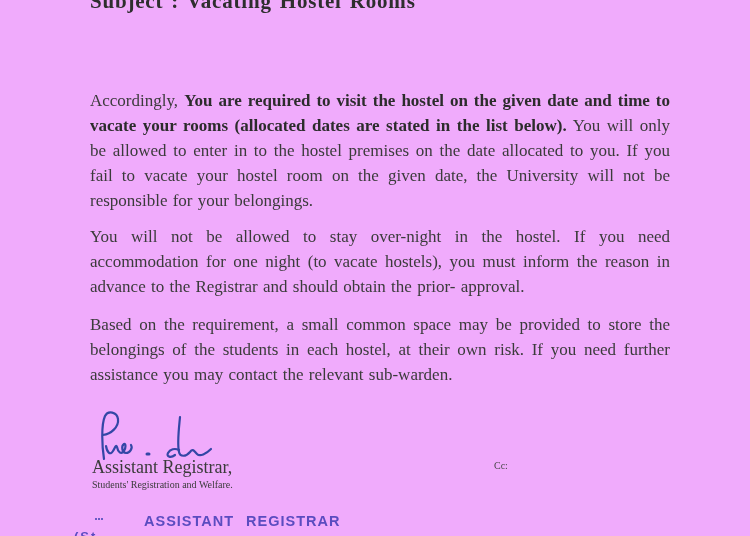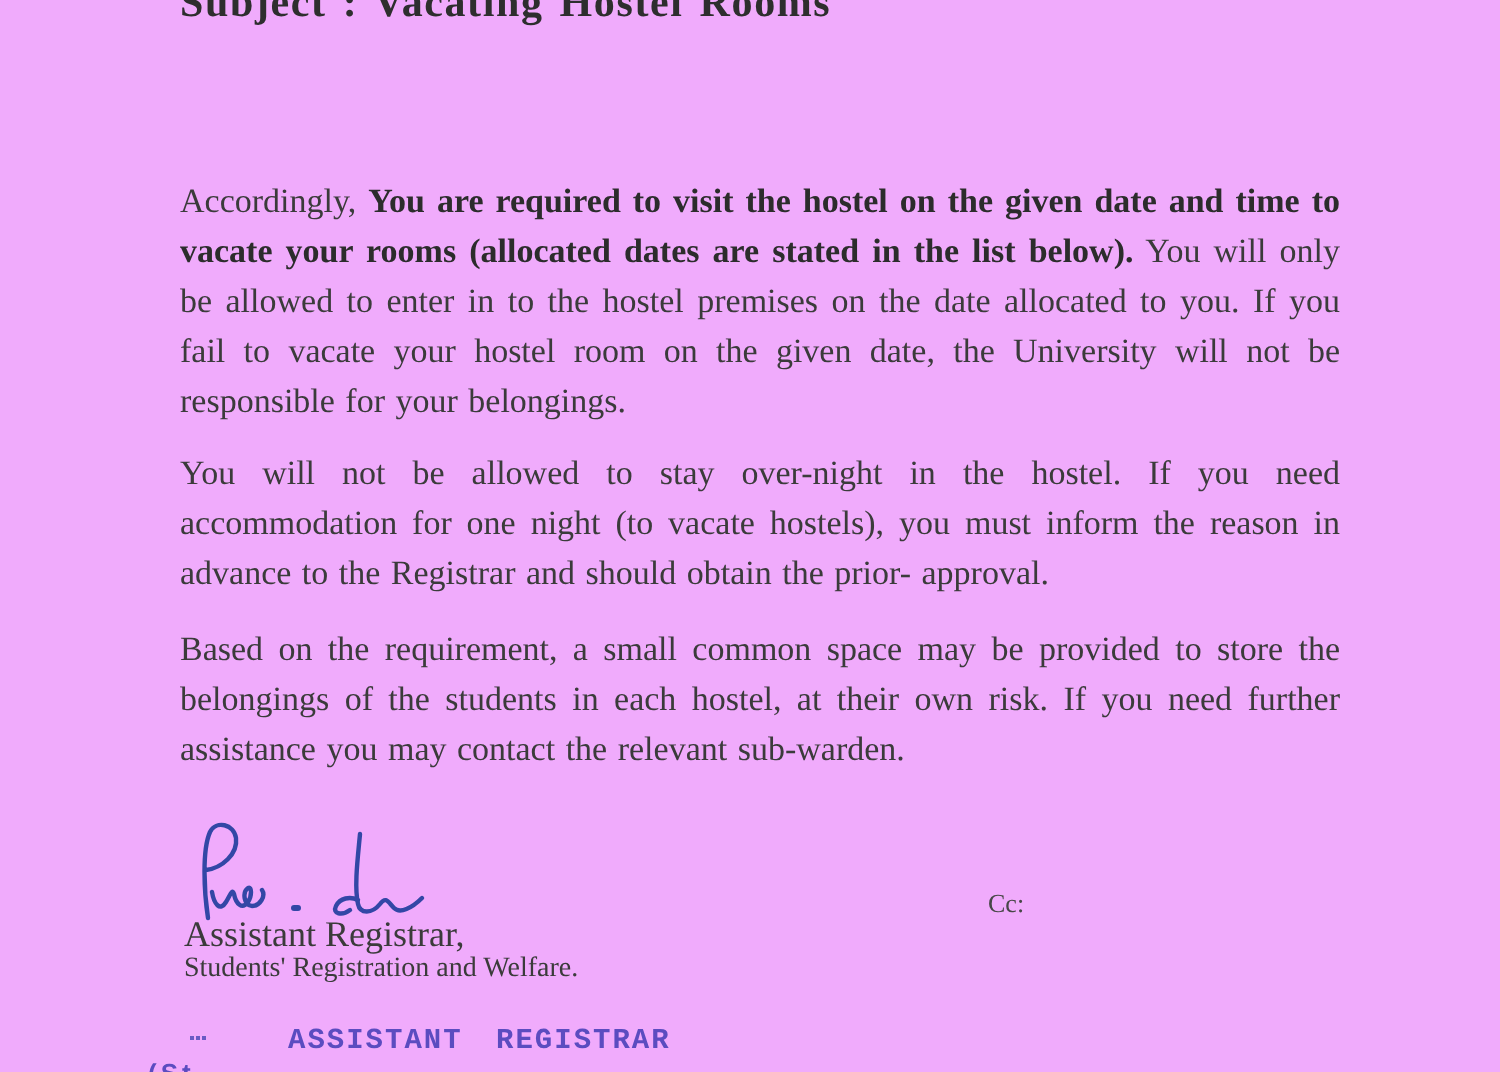--- a/index.html
+++ b/index.html
@@ -55,44 +55,44 @@
     left: 92px;
     top: 459px;
     font-size: 18px;
     line-height: 17px;
     color: #3b3b3b;
   }
   .sig-dept {
     position: absolute;
     left: 92px;
     top: 476px;
-    font-size: 14px;
+    font-size: 10px;
     line-height: 17px;
     color: #3b3b3b;
   }
   .cc-label {
     position: absolute;
     left: 494px;
-    top: 444px;
-    font-size: 13px;
+    top: 460px;
+    font-size: 10px;
     color: #474747;
   }
   .cc-list {
     position: absolute;
     left: 538px;
     top: 436px;
     font-size: 10px;
     line-height: 11.3px;
     color: #474747;
   }
   .stamp {
     position: absolute;
     left: 144px;
     top: 513px;
-    font-family: Liberation Mono, monospace;
+    font-family: Liberation Sans, sans-serif;
     font-weight: bold;
     font-size: 14.5px;
     letter-spacing: 1px;
     word-spacing: 7px;
     color: #5b4cc0;
     white-space: nowrap;
   }
   .stamp-mark {
     position: absolute;
     left: 95px;

